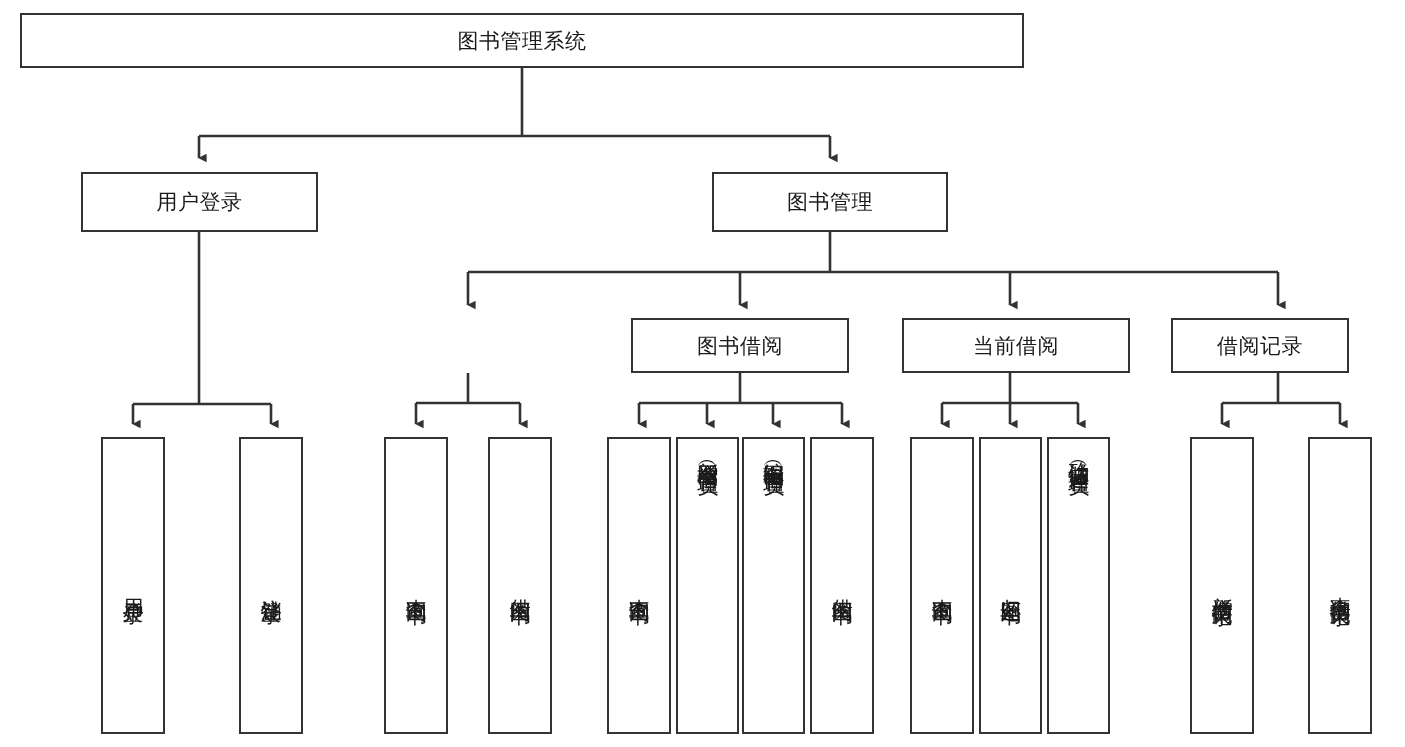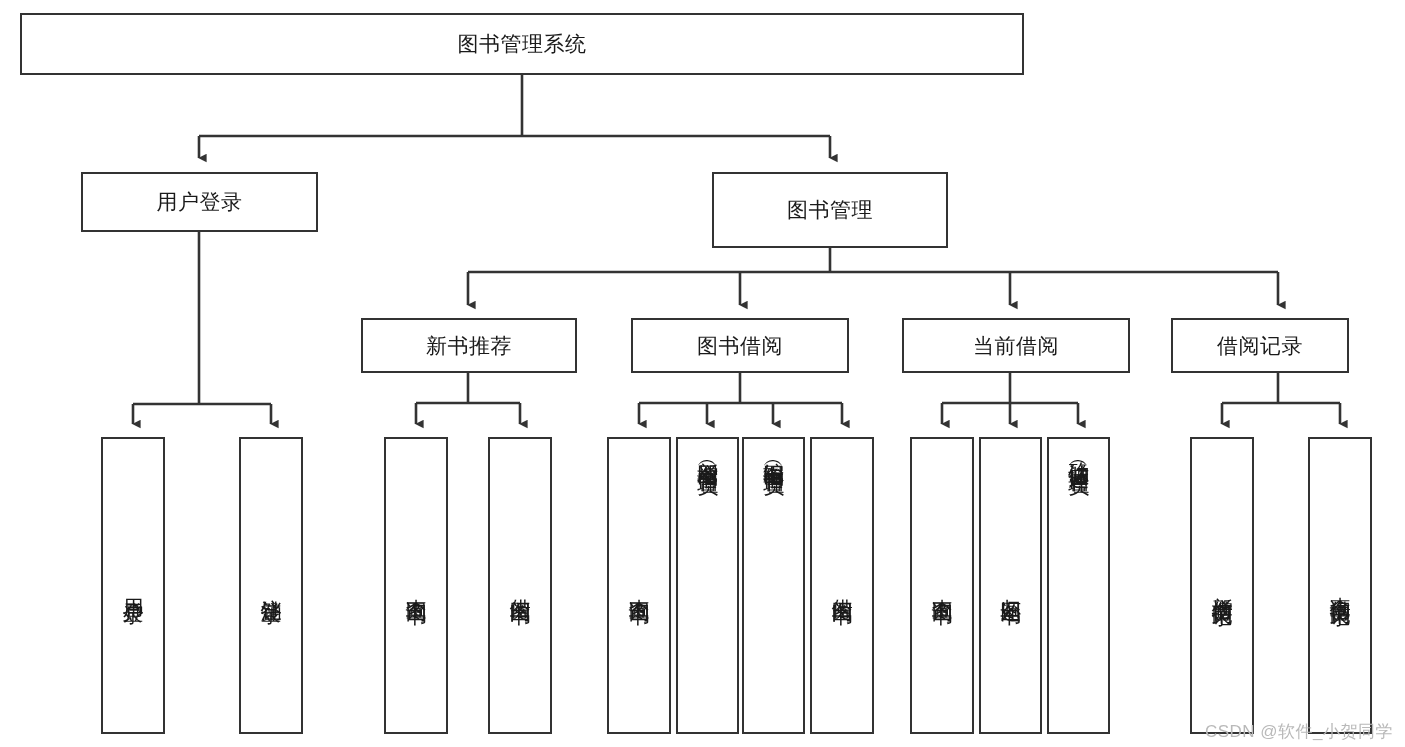--- a/index.html
+++ b/index.html
@@ -119,35 +119,32 @@
       <path d="M1010,403 L1010,424" marker-end="url(#arrowhead)"></path>
       <path d="M1078,403 L1078,424" marker-end="url(#arrowhead)"></path>
 
       <path d="M1278,373 L1278,403"></path>
       <path d="M1222,403 L1340,403"></path>
       <path d="M1222,403 L1222,424" marker-end="url(#arrowhead)"></path>
       <path d="M1340,403 L1340,424" marker-end="url(#arrowhead)"></path>
     </g>
   </svg>
 
-  <div class="node-box" style="left:20px; top:13px; width:1004px; height:62px;">
+  <div class="node-box" style="left:20px; top:13px; width:1004px; height:55px;">
     <span class="node-label-h">图书管理系统</span>
   </div>
 
   <div class="node-box" style="left:81px; top:172px; width:237px; height:60px;">
     <span class="node-label-h">用户登录</span>
   </div>
 
-  <div class="node-box" style="left:712px; top:172px; width:236px; height:76px;">
+  <div class="node-box" style="left:712px; top:172px; width:236px; height:60px;">
     <span class="node-label-h">图书管理</span>
   </div>
 
-  <div class="node-box" style="left:361px; top:318px; width:216px; height:55px;">
-    <span class="node-label-h">新书推荐</span>
-  </div>
 
   <div class="node-box" style="left:631px; top:318px; width:218px; height:55px;justify-content:center;">
     <span class="node-label-h">图书借阅</span>
   </div>
 
   <div class="node-box" style="left:902px; top:318px; width:228px; height:55px;">
     <span class="node-label-h">当前借阅</span>
   </div>
 
   <div class="node-box" style="left:1171px; top:318px; width:178px; height:55px;">
@@ -199,15 +196,14 @@
   </div>
 
   <div class="node-box vert centered" style="left:1190px; top:437px; width:64px; height:297px;">
     <span class="node-label-v">新增借阅记录</span>
   </div>
 
   <div class="node-box vert centered" style="left:1308px; top:437px; width:64px; height:297px;">
     <span class="node-label-v">查询借阅记录</span>
   </div>
 
-  <div id="watermark">CSDN @软件_小贺同学</div>
 
 </div>
 
 </body></html>

